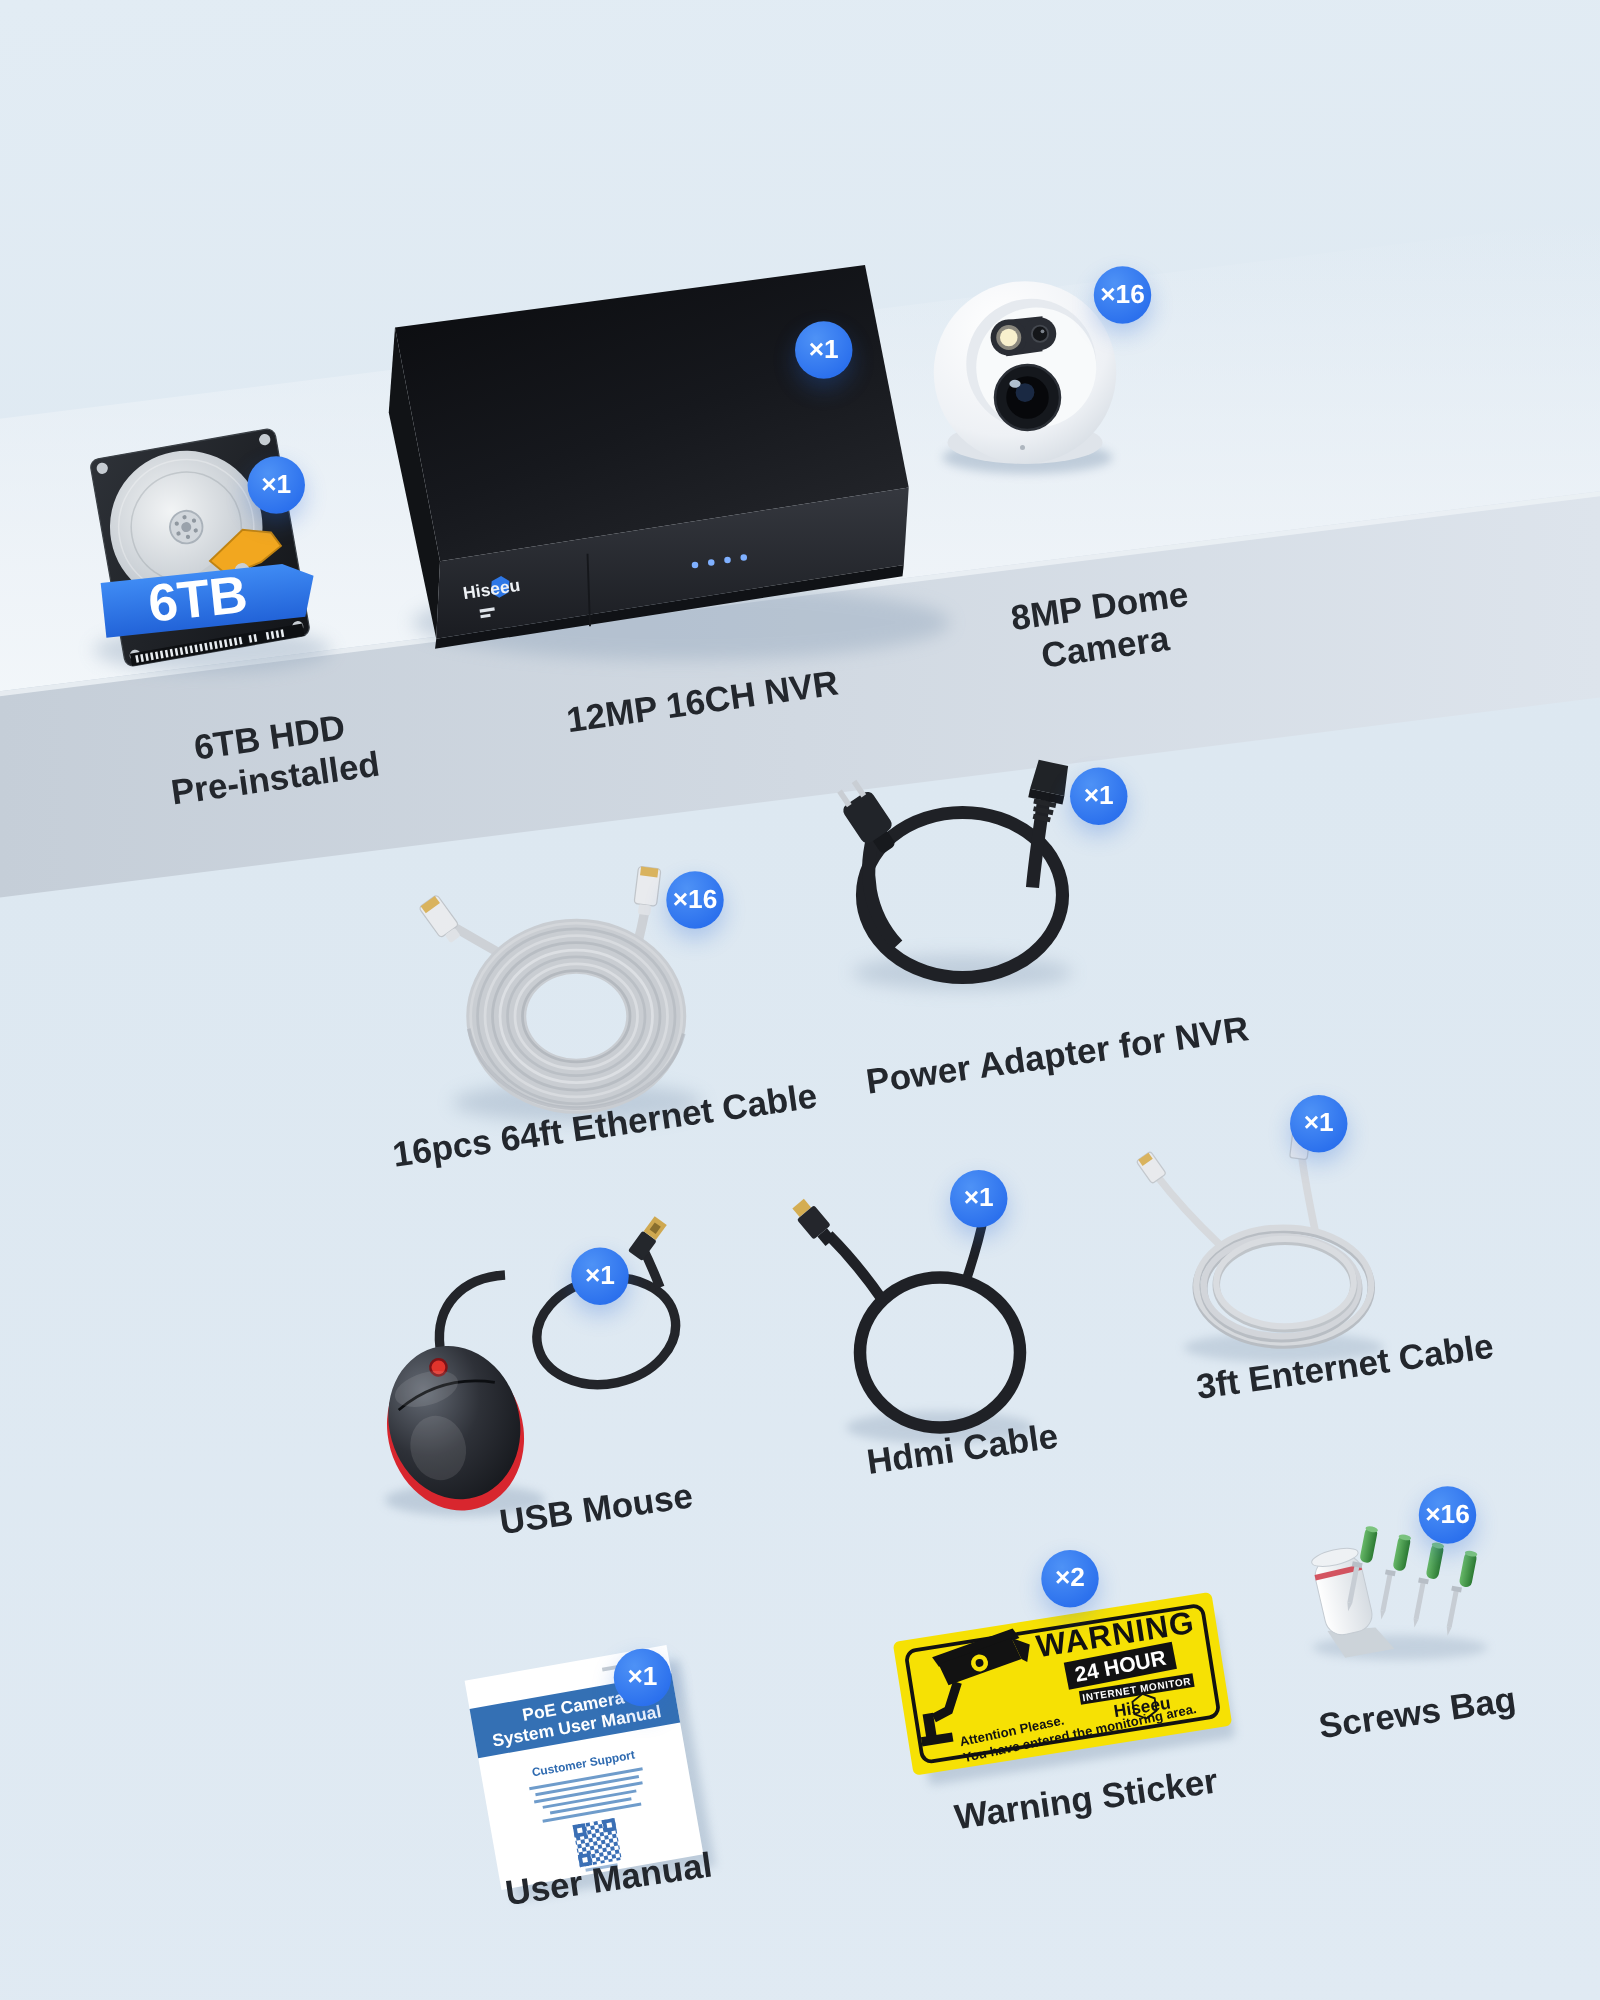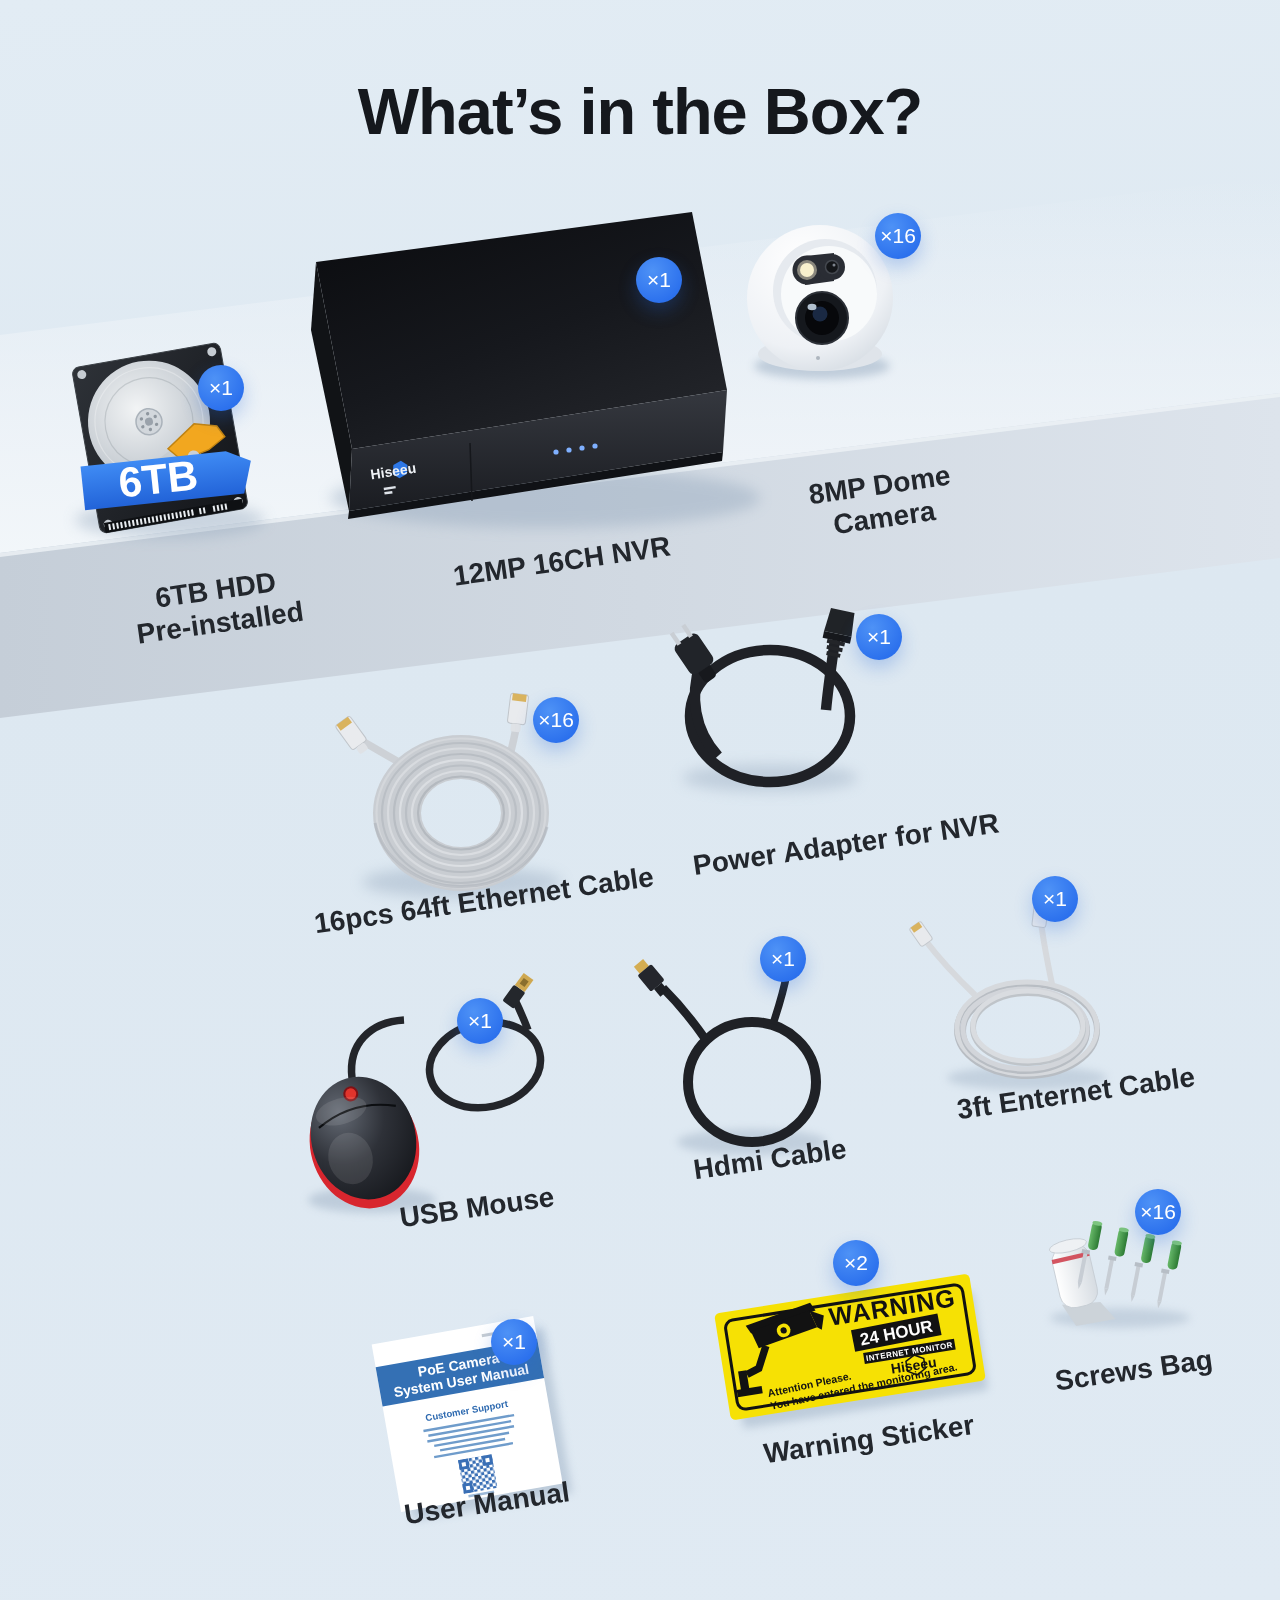--- a/index.html
+++ b/index.html
@@ -7,21 +7,21 @@
   background:linear-gradient(175deg,#e2ecf4 0%,#dde8f1 40%,#e0eaf3 100%);
   font-family:"Liberation Sans",sans-serif}
 #scene{position:absolute;left:0;top:0;z-index:1}
 .title{position:absolute;left:0;top:74px;width:100%;text-align:center;
   font-size:65px;font-weight:800;color:#15181d;letter-spacing:-1px;z-index:3}
 .label{position:absolute;color:#23272d;font-weight:700;font-size:28px;line-height:1.17;
   text-align:center;white-space:nowrap;z-index:3;transform:translate(-50%,-50%) rotate(-8deg)}
 .badge{position:absolute;width:46px;height:46px;border-radius:50%;z-index:4;
   background:radial-gradient(circle at 36% 30%,#4e92f6,#2b70ed 75%);
   color:#fff;display:flex;align-items:center;justify-content:center;
-  font-size:21px;font-weight:400;transform:translate(-50%,-50%);
+  font-size:21px;font-weight:700;transform:translate(-50%,-50%);
   box-shadow:0 8px 18px rgba(40,105,215,.28)}
 </style>
 </head>
 <body>
 
 <div id="page">
 <svg id="scene" width="1280" height="1600" viewBox="0 0 1280 1600">
 <defs>
   <filter id="soft" x="-60%" y="-60%" width="220%" height="220%">
           <feGaussianBlur stdDeviation="7"></feGaussianBlur>
@@ -400,21 +400,20 @@
       <rect x="7" y="45" width="10" height="10" fill="#3a6fb5"></rect>
             <rect x="10" y="48" width="4" height="4" fill="#ffffff"></rect>
       <rect x="-17" y="69" width="10" height="10" fill="#3a6fb5"></rect>
             <rect x="-14" y="72" width="4" height="4" fill="#ffffff"></rect>
     </g>
     <rect x="-13" y="81" width="26" height="2.5" fill="#9db9d8"></rect>
   </g>
 </g>
 </svg>
 
-<div class="title">What’s in the Box?</div>
 
 <div class="label" style="left:218px;top:607px">
       <div>6TB HDD</div>
       <div>Pre-installed</div>
     </div>
 <div class="label" style="left:562px;top:562px">12MP 16CH NVR</div>
 <div class="label" style="left:882px;top:502px">
       <div>8MP Dome</div>
       <div>Camera</div>
     </div>

